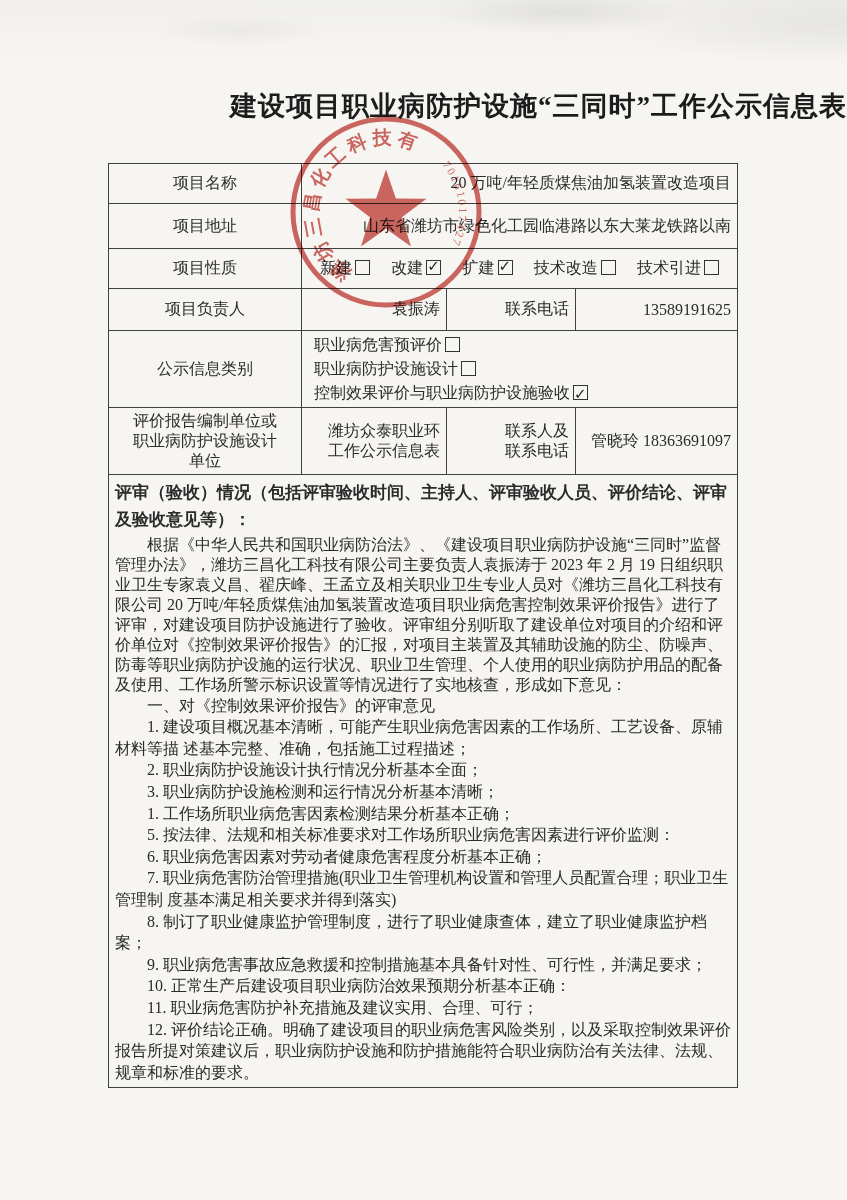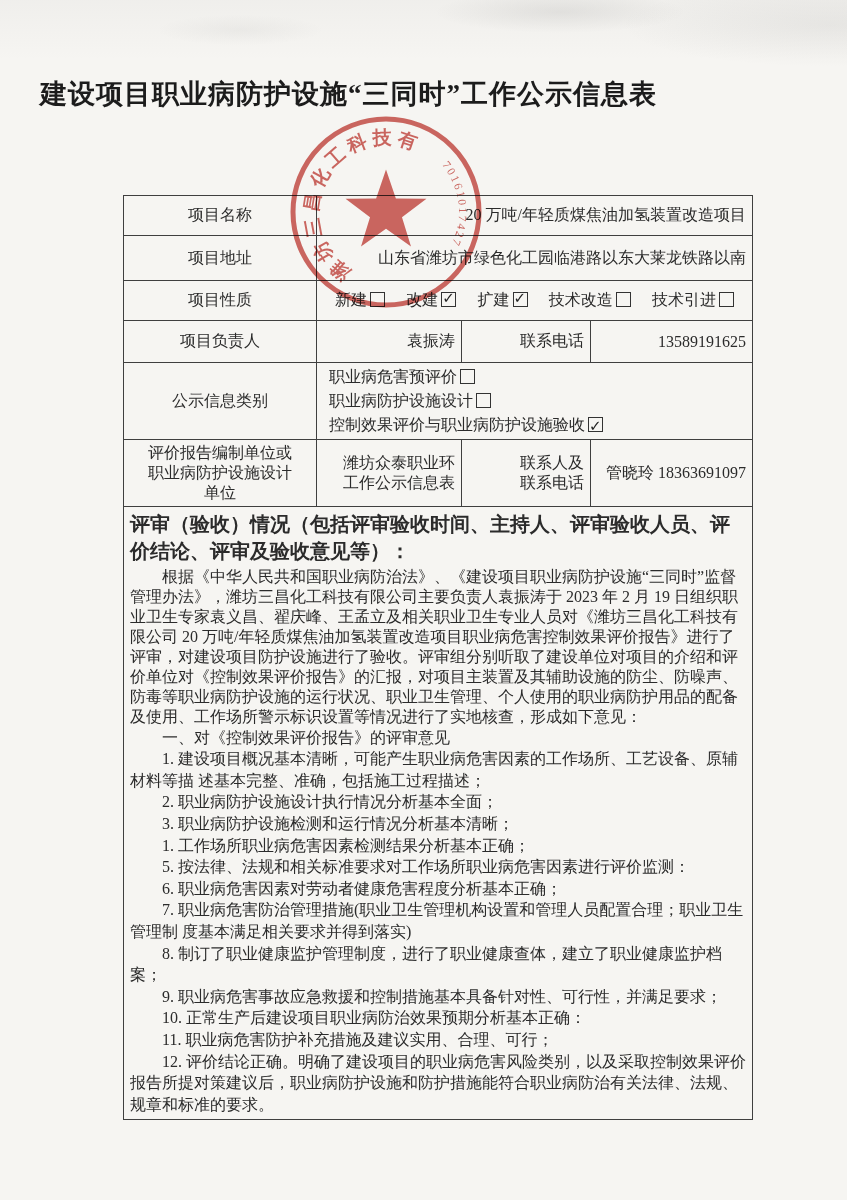--- a/index.html
+++ b/index.html
@@ -14,27 +14,27 @@
   }
   body::before{ 
     content:""; position:absolute; inset:0; pointer-events:none;
     background:
       radial-gradient(ellipse 180px 30px at 560px 12px, rgba(80,80,80,.10), transparent 70%),
       radial-gradient(ellipse 120px 22px at 240px 30px, rgba(90,90,90,.06), transparent 70%),
       radial-gradient(ellipse 300px 60px at 830px 25px, rgba(90,90,90,.08), transparent 70%),
       linear-gradient(180deg, rgba(120,120,120,.05), rgba(120,120,120,0) 60px);
   }
   .doc-title{
-    position:absolute; top:76px; left:0; width:100%;
-    text-align:left; font-size:27px; font-weight:bold;
+    position:absolute; top:88px; left:0; width:100%;
+    text-align:right; font-size:27px; font-weight:bold;
     letter-spacing:1px; color:#1c1c1c;padding-left:40px;
   }
   table.info{
-    position:absolute; left:123px; top:163px; width:629px;
-    border-collapse:collapse; table-layout:fixed;margin-top:32px;
+    position:absolute; left:108px; top:163px; width:629px;
+    border-collapse:collapse; table-layout:fixed;
   }
   table.info td{
     border:1.6px solid #3f3f3f;
     font-size:16px; color:#2b2b2b;
     vertical-align:middle;
     padding:2px 6px;
   }
   td.lbl{ text-align:center; }
   td.ctr{ text-align:right; }
   .multi{ white-space:pre-line; line-height:20px; text-align:center; }
@@ -45,21 +45,21 @@
     display:inline-block; width:15px; height:15px;
     border:1.6px solid #333; vertical-align:-2px; margin-left:3px;
     position:relative; background:transparent;
   }
   .cb .tick{
     position:absolute; left:0px; top:-4px;
     font-size:15px; font-weight:bold; color:#222;
     font-family:"DejaVu Sans",sans-serif;
   }
   td.review-cell{ vertical-align:top; padding:6px 10px 0 10px; }
-  .rv-head{ font-weight:bold; font-size:20px; line-height:27px; }
+  .rv-head{ font-weight:bold; font-size:17px; line-height:27px; }
   .rv-intro{ text-indent:2em; line-height:20px; margin-top:2px; }
   .rv-sub{ font-weight:normal; text-indent:2em; line-height:21.6px; }
   .item{ text-indent:2em; line-height:21.6px; }
   
   .stamp{
     position:absolute; left:284px; top:110px; width:204px; height:204px;
     color:#c43f38; opacity:.78; mix-blend-mode:multiply;
     pointer-events:none;
   }
   .seal-name{ font-size:19px; letter-spacing:4.5px; fill:currentColor; font-weight:bold; }

